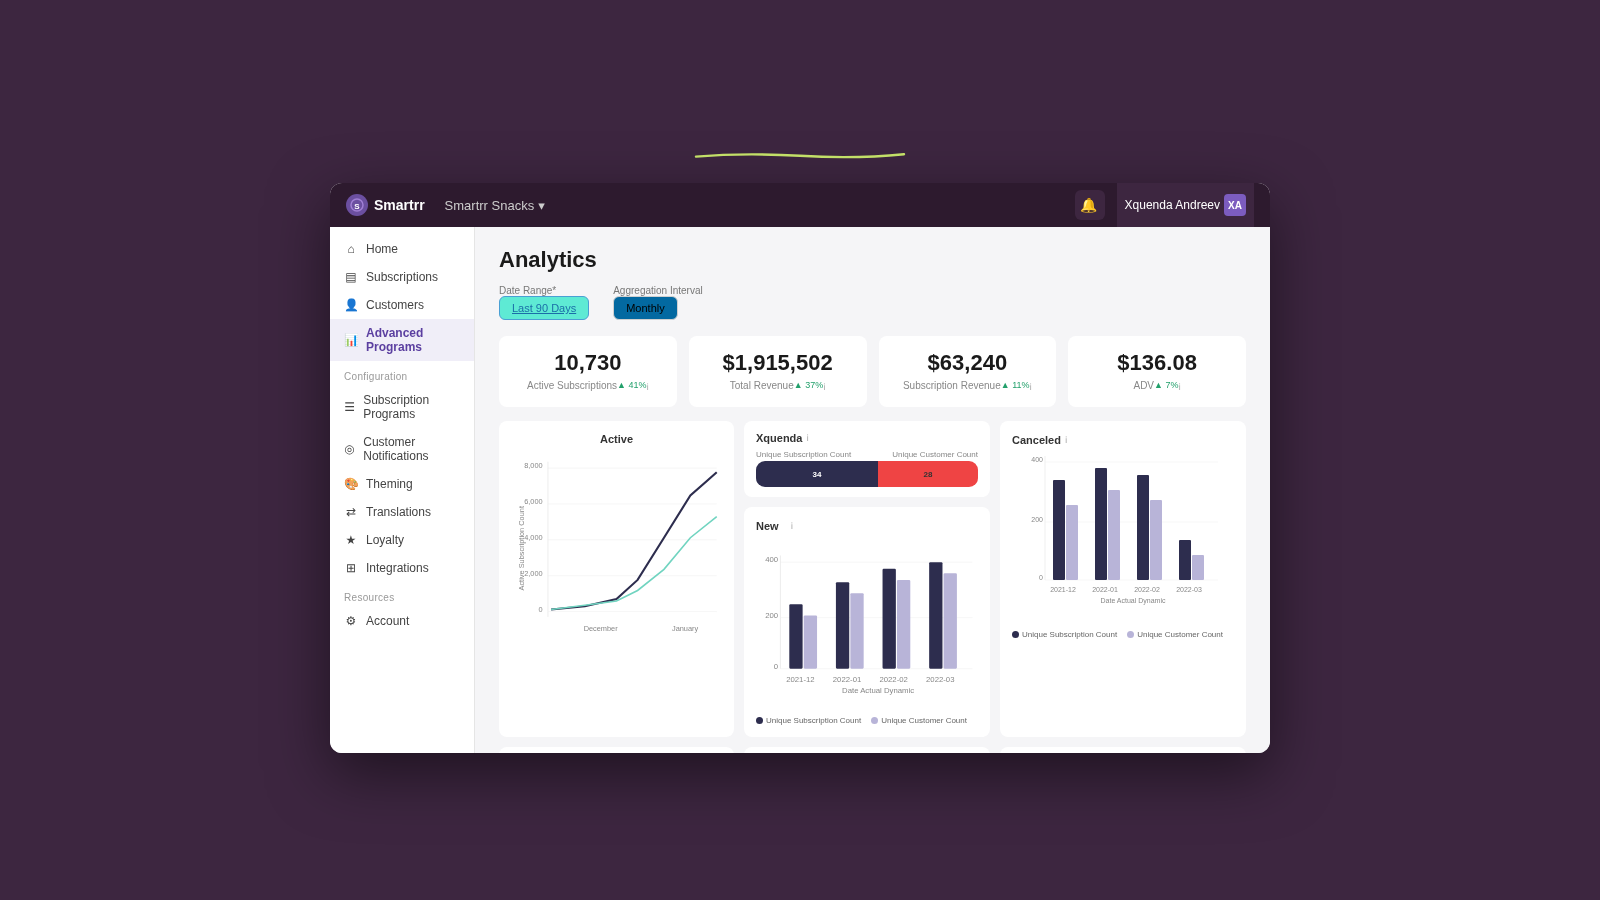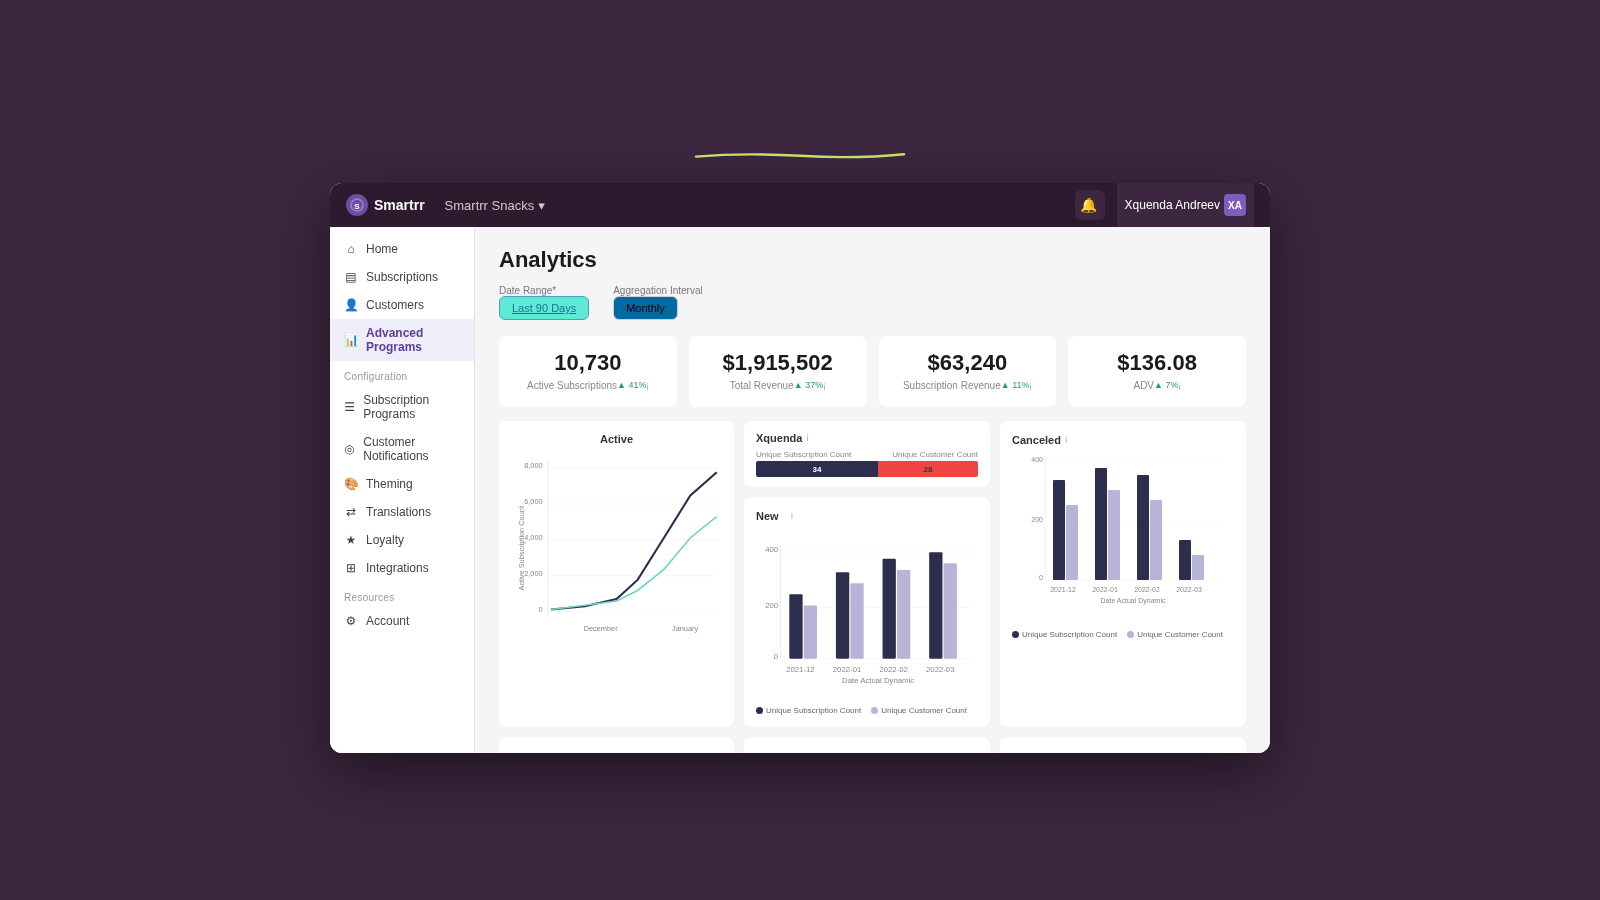--- a/index.html
+++ b/index.html
@@ -267,22 +267,22 @@
     .paused-labels {
       display: flex;
       justify-content: space-between;
       font-size: 8px;
       color: #888;
       margin-bottom: 2px;
     }
     .paused-bars {
       display: flex;
       gap: 0;
-      height: 16px;
-      border-radius: 2px;
+      height: 26px;
+      border-radius: 9px;
       overflow: hidden;
     }
     .paused-bar-dark {
       background: #2d2d4e;
       display: flex;
       align-items: center;
       justify-content: center;
       color: white;
       font-size: 8px;
       font-weight: bold;

